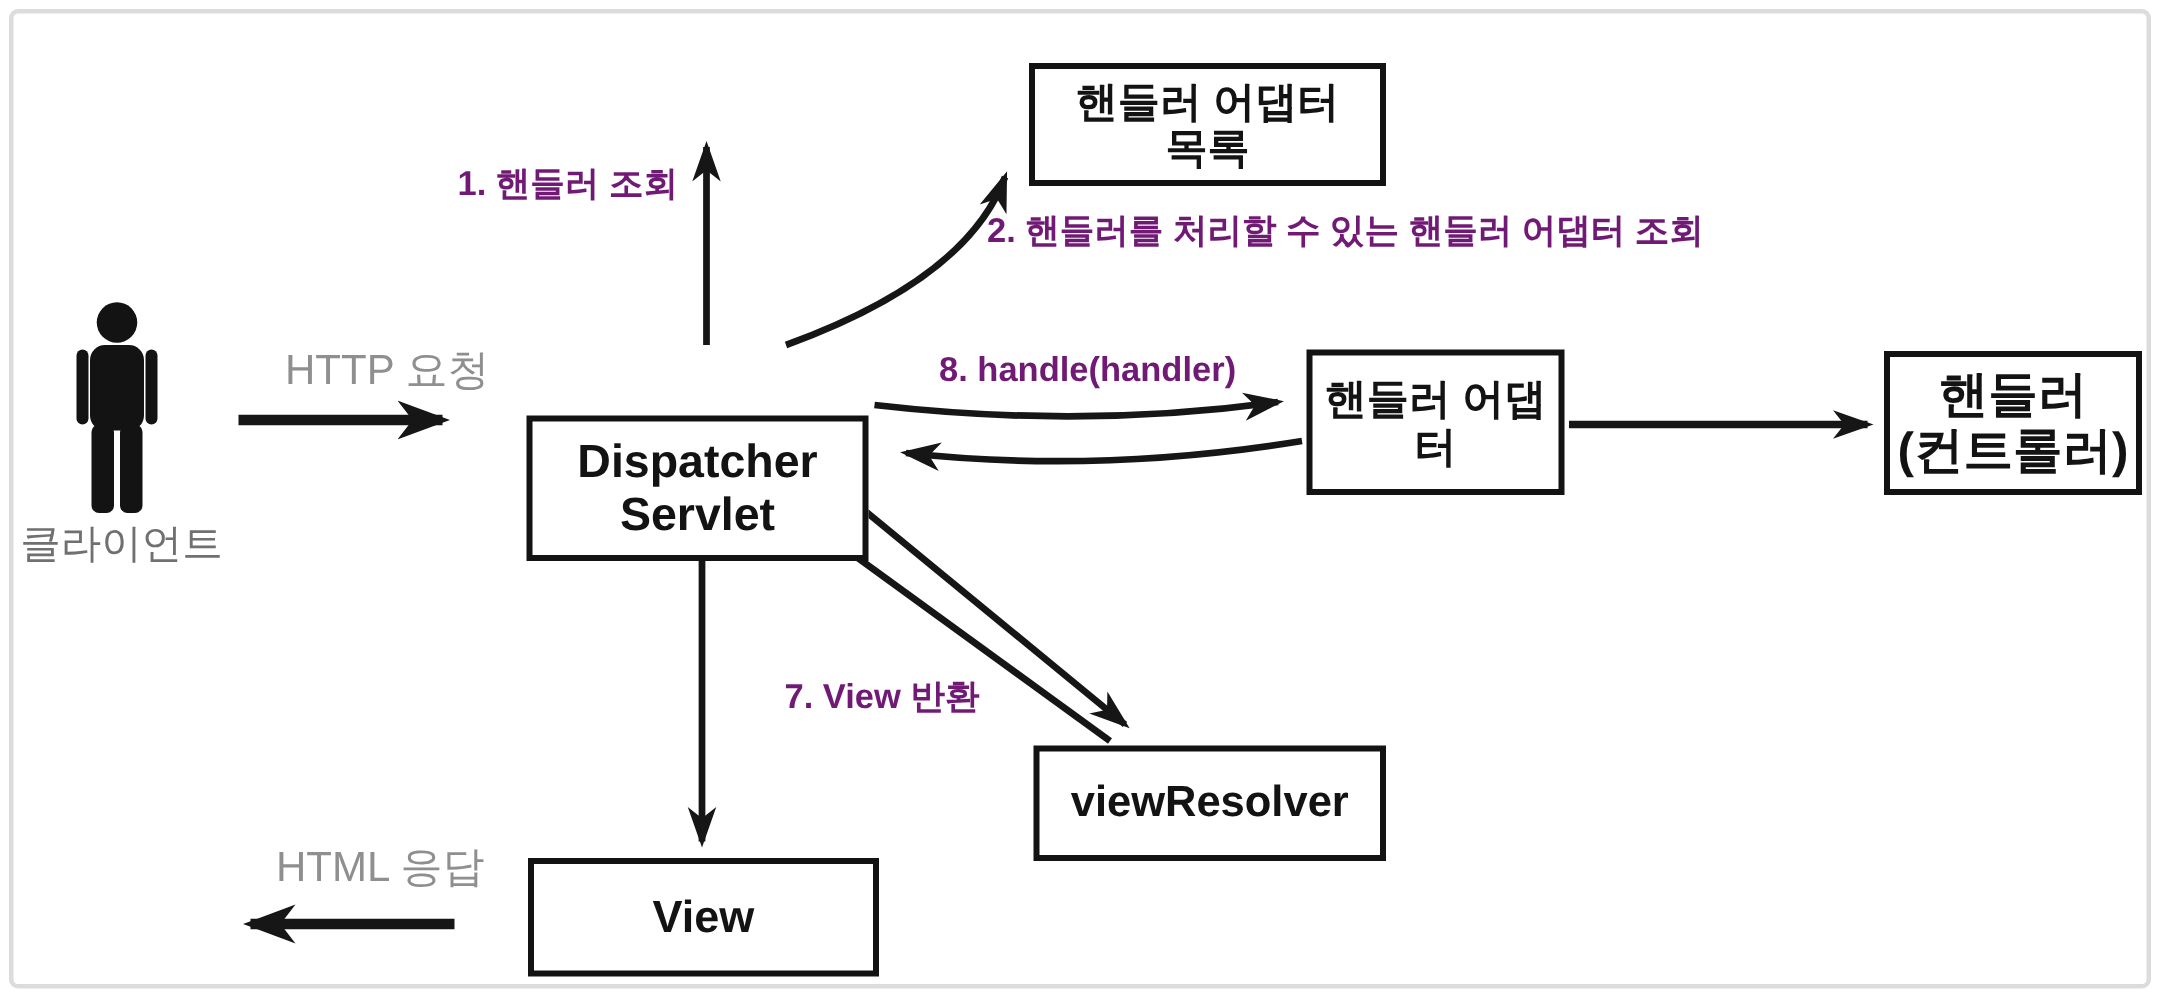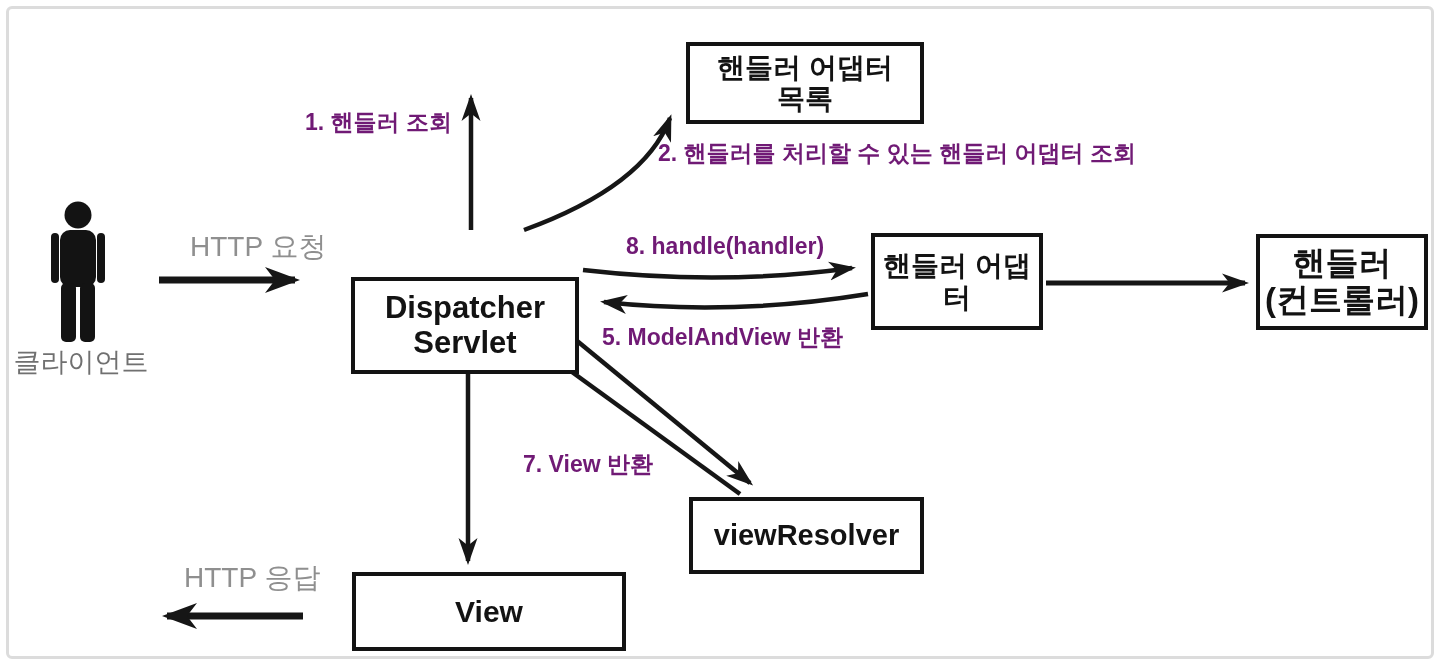--- a/index.html
+++ b/index.html
@@ -18,21 +18,21 @@
     background:#ffffff;display:flex;align-items:center;justify-content:center;
     text-align:center;font-weight:700;color:#131313;white-space:pre-line;
     line-height:1.12;
   }
   .box-handler-mapping   {left:352px;top:9px;  width:236px;height:80px;font-size:30px;}
   .box-adapter-list      {left:686px;top:42px; width:238px;height:82px;font-size:28px;}
   .box-dispatcher        {left:351px;top:232px;width:228px;height:97px;font-size:31px;margin-top:45px;}
   .box-handler-adapter   {left:871px;top:233px;width:172px;height:97px;font-size:28px;}
   .box-handler-controller{left:1256px;top:234px;width:172px;height:96px;font-size:33px;}
   .box-view-resolver     {left:689px;top:497px;width:235px;height:77px;font-size:29px;}
-  .box-view              {left:352px;top:572px;width:274px;height:79px;font-size:30px;}
+  .box-view              {left:352px;top:572px;width:234px;height:79px;font-size:30px;}
   .step{
     position:absolute;font-weight:700;color:#701a75;font-size:23px;
     white-space:nowrap;
   }
   .step1{left:305px;top:107px;}
   .step2{left:658px;top:138px;}
   .step3{left:626px;top:233px;}
   .step4{left:1055px;top:243px;}
   .step5{left:602px;top:322px;}
   .step6{left:688px;top:390px;}
@@ -127,22 +127,21 @@
   <div class="box box-handler-controller">핸들러
 (컨트롤러)</div>
 
   <div class="box box-view-resolver">viewResolver</div>
 
   <div class="box box-view">View</div>
 
   <div class="step step1">1. 핸들러 조회</div>
   <div class="step step2">2. 핸들러를 처리할 수 있는 핸들러 어댑터 조회</div>
   <div class="step step3">8. handle(handler)</div>
-  <div class="step step5">5. ModelAndView 반환</div>
   <div class="step step7">7. View 반환</div>
 
   <div class="bigtext http-request">HTTP 요청</div>
-  <div class="bigtext html-response">HTTP 응답</div>
+  <div class="bigtext html-response">HTML 응답</div>
 
   <div class="client-label">클라이언트</div>
 
   <div class="frame"></div>
 </div>
 
 </body></html>

